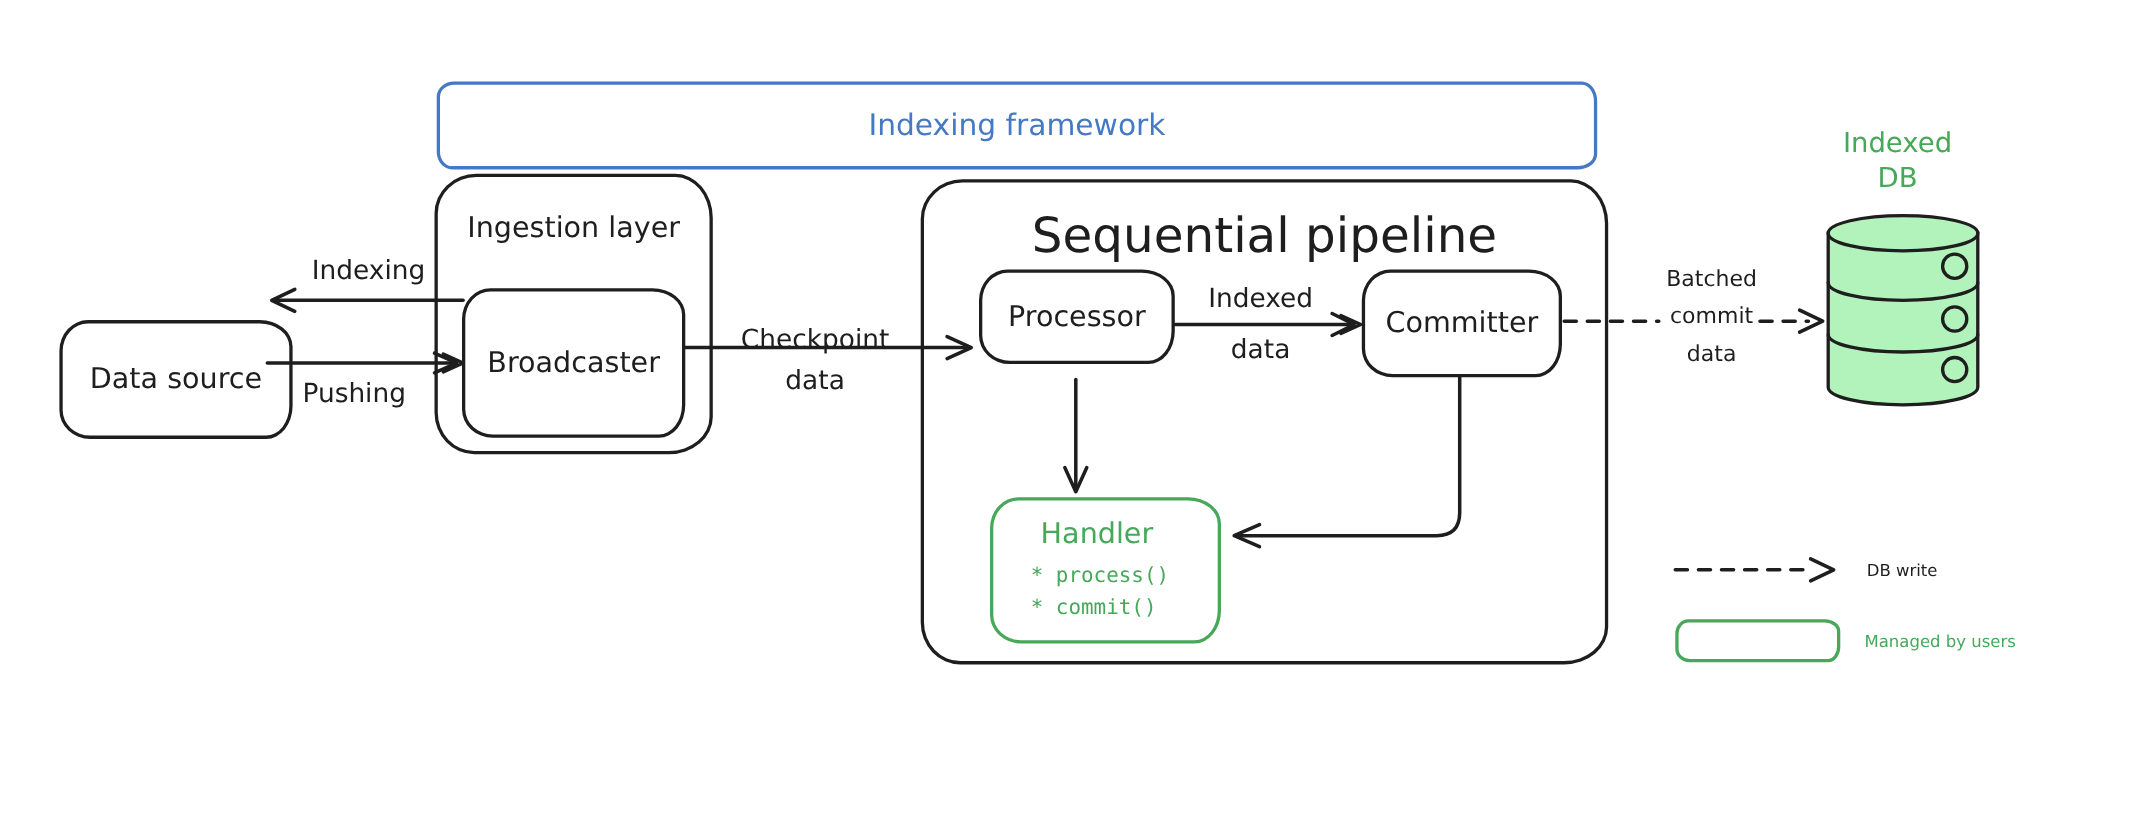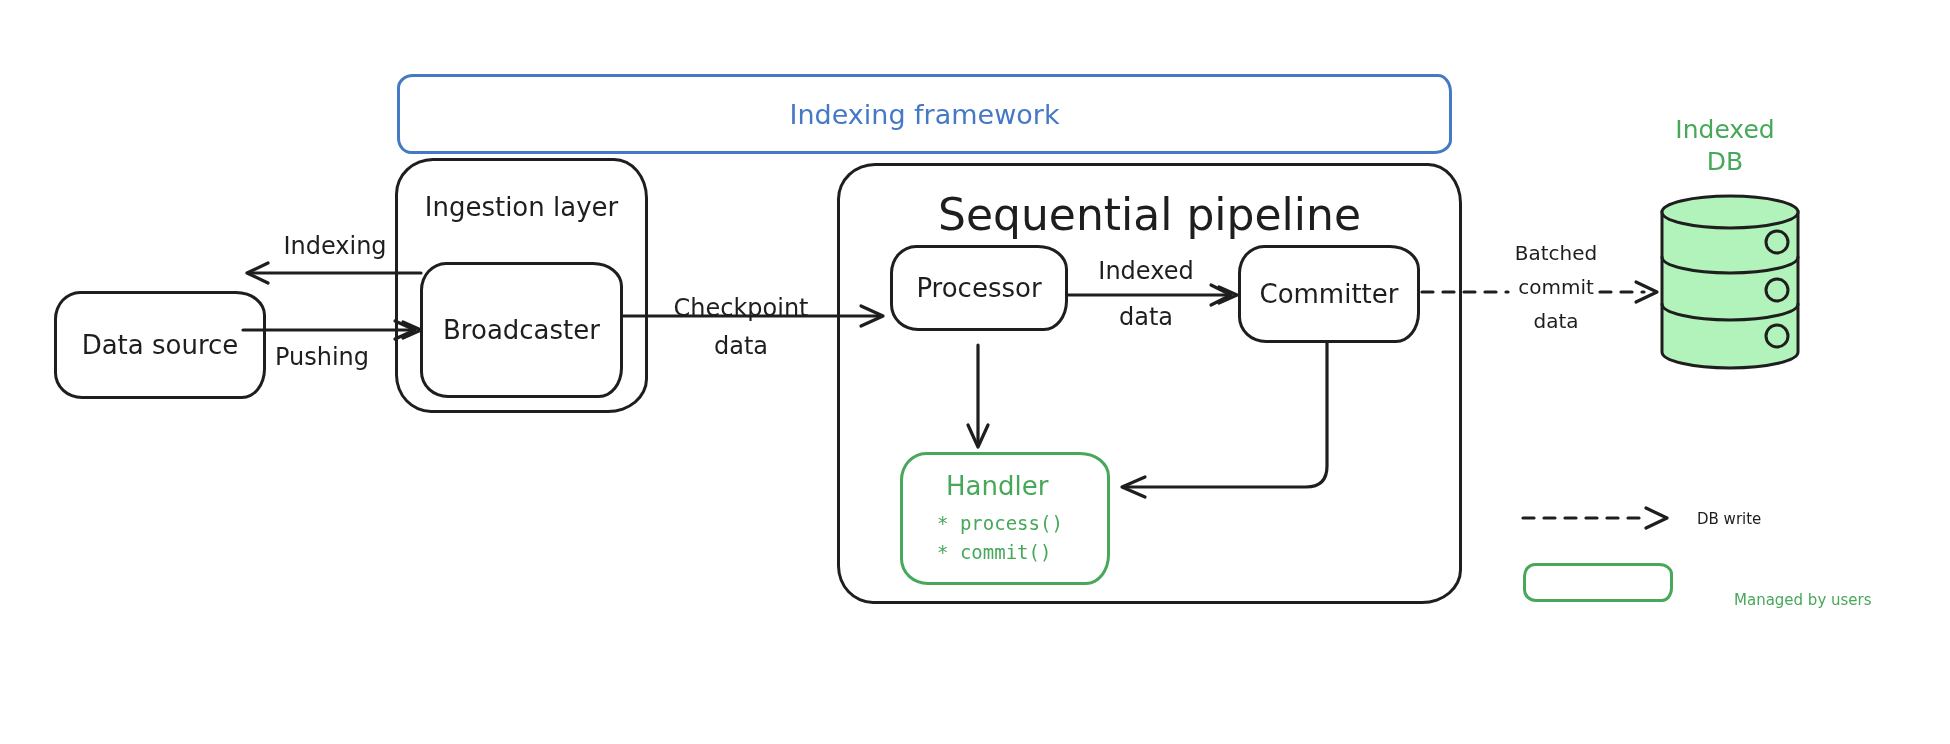--- a/index.html
+++ b/index.html
@@ -168,16 +168,16 @@
   </div>
 
   <div class="db-title" style="left:1725px;top:146px;">
     <div>Indexed</div>
     <div>DB</div>
   </div>
 
   <div>
     <div class="legend-text" style="left:1697px;top:519px;">DB write</div>
     <div class="legend-swatch" style="left:1523px;top:563px;width:150px;height:39px;"></div>
-    <div class="legend-text legend-green" style="left:1695px;top:600px;margin-left:39px;">Managed by users</div>
+    <div class="legend-text legend-green" style="left:1695px;top:583px;">Managed by users</div>
   </div>
 
 </div>
 
 </body></html>

